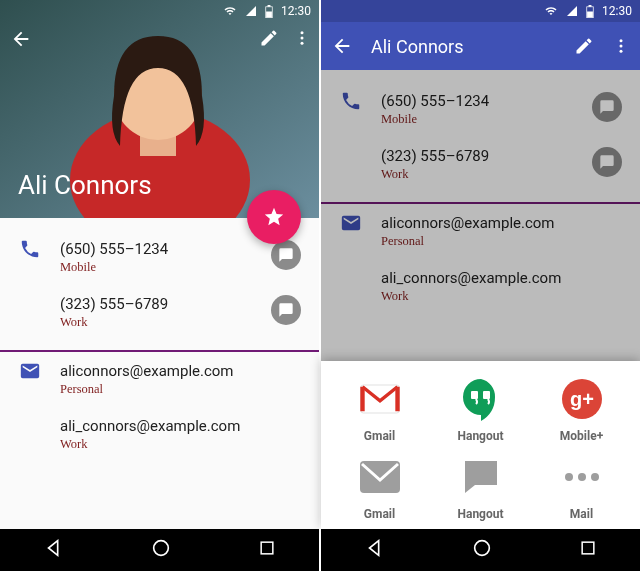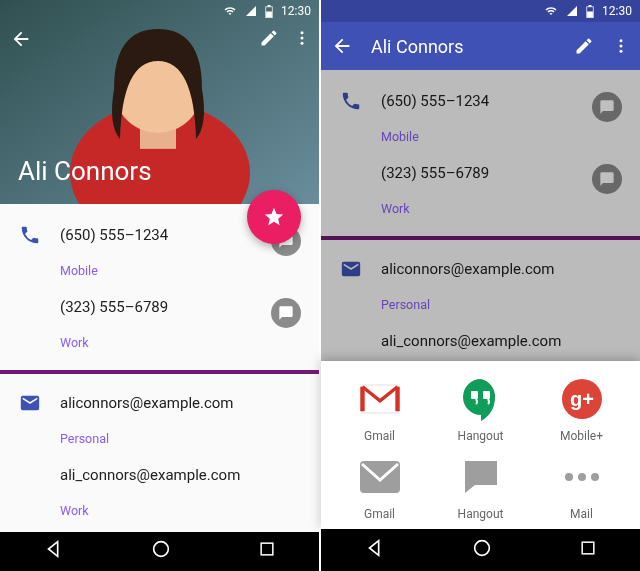--- a/index.html
+++ b/index.html
@@ -86,35 +86,35 @@
   .contact-list {
     background:#fafafa;
     flex:1;
     padding-top: 16px;
     position:relative;
   }
   .section {
     display:flex;
     padding: 0 8px 0 0;
   }
-  .section + .section { border-top: 4px solid #701a75; margin-top: 6px; padding-top: 14px; }
+  .section + .section { border-top: 2px solid #701a75; margin-top: 6px; padding-top: 4px; }
   .section-icon {
     width: 60px;
     display:flex; justify-content:center;
     padding-top: 4px;
     color:#3f51b5;
   }
   .section-rows { flex:1; }
   .row {
     display:flex; align-items:flex-start;
     padding: 6px 10px 14px 0;
   }
   .row-main { flex:1; }
   .row-value { font-size: 15px; color:#212121; }
-  .row-label { font-size: 12.5px; color:#8b5cf6; margin-top:19px; }
+  .row-label { font-size: 12.5px; color:#7f1d1d; margin-top:2px;font-family:Liberation Serif, serif; }
   .row-action {
     width:30px; height:30px; border-radius:50%;
     background:#8b8b8b;
     display:flex; align-items:center; justify-content:center;
     color:#fff;
   }
 
   
   .sheet {
     position:absolute;
@@ -126,21 +126,21 @@
     padding: 10px 0 2px;
   }
   .sheet-row { display:flex; justify-content:space-around; padding: 6px 8px; }
   .sheet-item {
     width: 90px;
     display:flex; flex-direction:column; align-items:center; gap:8px;
   }
   .sheet-icon {
     width:44px; height:44px; display:flex; align-items:center; justify-content:center;
   }
-  .sheet-label { font-size:12px; color:#666; }
+  .sheet-label { font-size:12px; color:#666;font-weight:bold; }
 
   
   .navbar {
     height:42px;
     background:#000;
     display:flex; align-items:center; justify-content:space-around;
     margin-top:auto;
   }
   .navbtn { color:#fff; }
 

